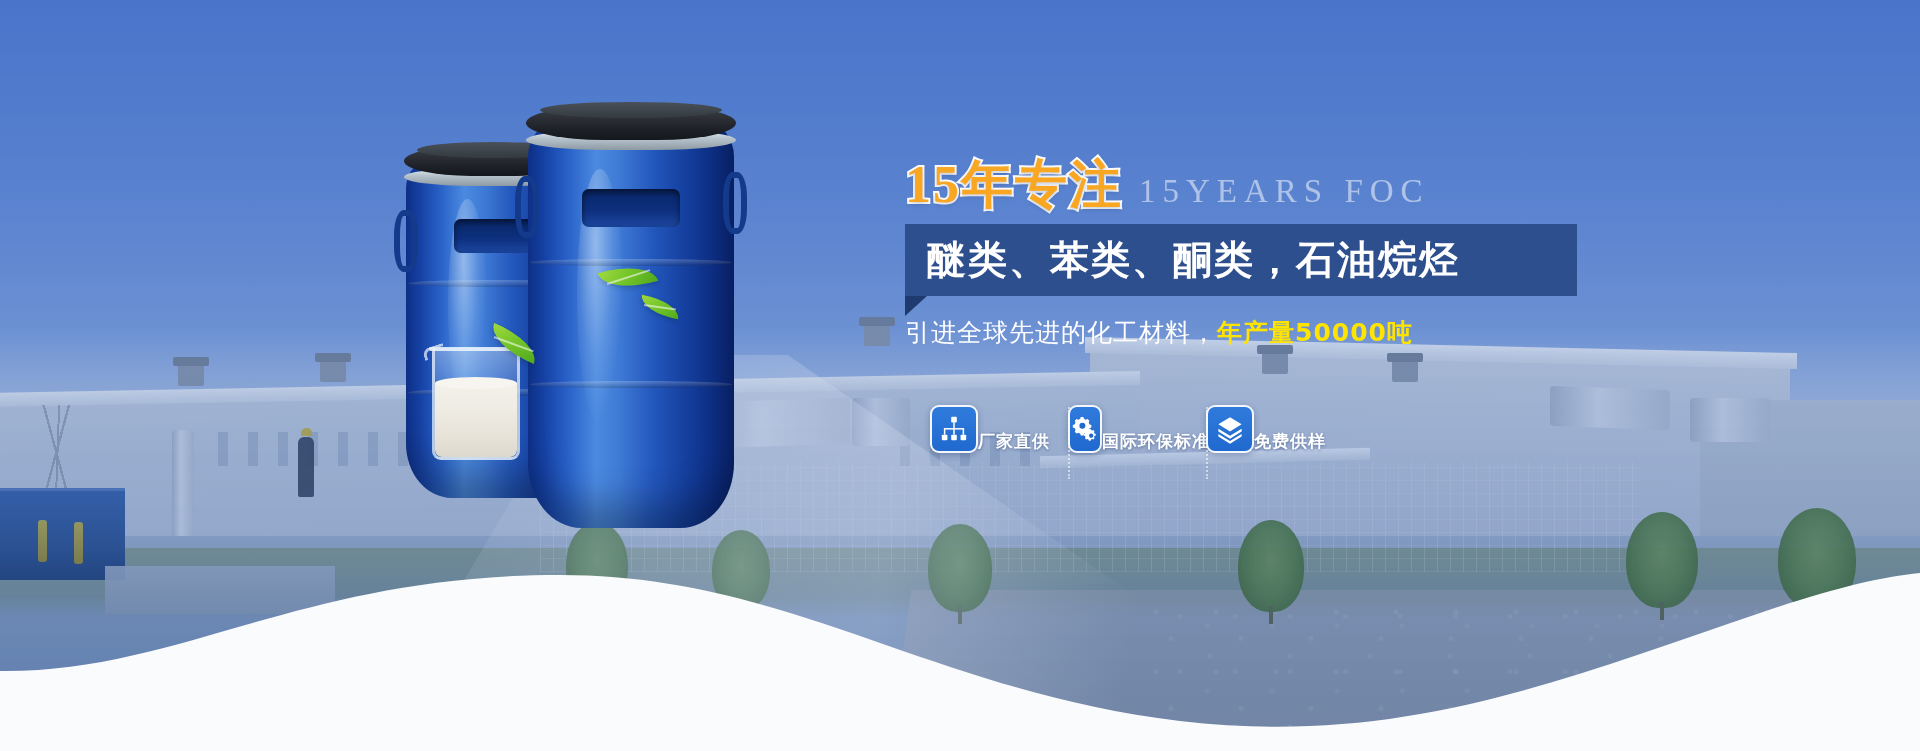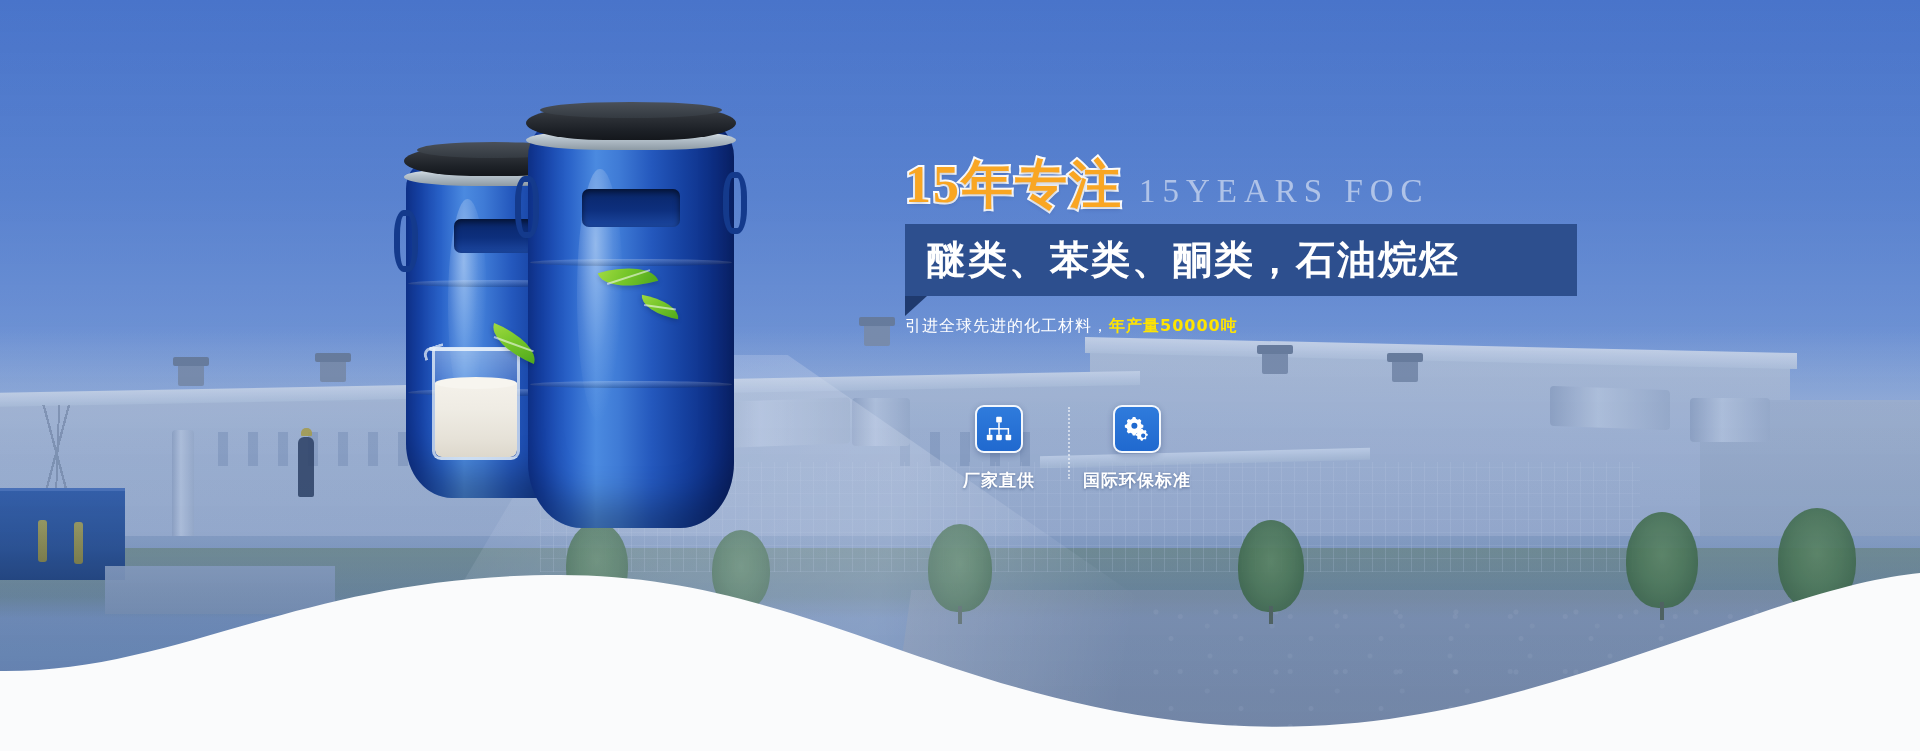--- a/index.html
+++ b/index.html
@@ -308,35 +308,35 @@
   }
   .headline-text{
     position:absolute; left:22px; top:50%; transform:translateY(-50%);
     font-size:39px; font-weight:700; color:#ffffff;
     letter-spacing:2px; white-space:nowrap;
     font-family:"DejaVu Sans","Liberation Sans",sans-serif;
     text-align:right;
   }
 
   .subline{
-    margin-top:20px; font-size:16px; white-space:nowrap;
+    margin-top:20px; font-size:25px; white-space:nowrap;
     font-family:"DejaVu Sans","Liberation Sans",sans-serif;
   }
   .sub-white{ color:#ffffff; letter-spacing:1px; }
   .sub-yellow{ color:#FFE400; font-weight:700; letter-spacing:1px; }
 
   
   .features{
     position:absolute; left:930px; top:405px;
     display:flex; align-items:flex-start;
   }
   .feature{
     position:relative;
     width:138px;
-    display:flex; flex-direction:column; align-items:center;
+    display:flex; align-items:flex-end;
   }
   .feature + .feature::before{
     content:""; position:absolute; left:0; top:2px; width:0; height:72px;
     border-left:2px dotted rgba(255,255,255,.55);
   }
   .feat-icon{
     width:48px; height:48px; border-radius:9px;
     background:linear-gradient(180deg,#2f7bdc 0%,#2069cf 100%);
     border:2px solid rgba(255,255,255,.95);
     display:flex; align-items:center; justify-content:center;
@@ -513,20 +513,30 @@
         <svg viewBox="0 0 32 32" fill="#ffffff" aria-hidden="true">
           <path d="M13.2 3.2l1 2.6c.7.15 1.37.43 1.96.82l2.6-.9 2.3 2.3-.9 2.6c.39.6.67 1.26.82 1.96l2.6 1v3.26l-2.6 1c-.15.7-.43 1.36-.82 1.96l.9 2.6-2.3 2.3-2.6-.9c-.6.39-1.26.67-1.96.82l-1 2.6H9.94l-1-2.6a6.6 6.6 0 0 1-1.96-.82l-2.6.9-2.3-2.3.9-2.6a6.6 6.6 0 0 1-.82-1.96l-2.6-1v-3.26l2.6-1c.15-.7.43-1.36.82-1.96l-.9-2.6 2.3-2.3 2.6.9c.6-.39 1.26-.67 1.96-.82l1-2.6h3.26z" transform="translate(3.4 0.6) scale(0.82)"></path>
           <circle cx="13.2" cy="12.4" r="3.2" fill="#2069CF"></circle>
           <path d="M22.6 17.2l.7 1.8c.48.1.93.3 1.34.56l1.78-.62 1.57 1.57-.62 1.78c.27.41.46.86.56 1.34l1.78.7v2.22l-1.78.7c-.1.48-.29.93-.56 1.34l.62 1.78-1.57 1.57-1.78-.62c-.41.27-.86.46-1.34.56l-.7 1.78h-2.22l-.7-1.78a4.5 4.5 0 0 1-1.34-.56l-1.78.62-1.57-1.57.62-1.78a4.5 4.5 0 0 1-.56-1.34l-1.78-.7v-2.22l1.78-.7c.1-.48.29-.93.56-1.34l-.62-1.78 1.57-1.57 1.78.62c.41-.27.86-.46 1.34-.56l.7-1.78h2.22z" transform="translate(0.4 -1.6) scale(0.78) translate(5 5)"></path>
           <circle cx="22.6" cy="23.2" r="2.3" fill="#2069CF"></circle>
         </svg>
       </div>
       <div class="feat-label">国际环保标准</div>
     </div>
 
+    <div class="feature">
+      <div class="feat-icon">
+        <svg viewBox="0 0 32 32" fill="#ffffff" aria-hidden="true">
+          <path d="M16 3.4L28.4 11 16 18.6 3.6 11 16 3.4z"></path>
+          <path d="M3.6 15.6L16 23.2l12.4-7.6v3.1L16 26.3 3.6 18.7v-3.1z"></path>
+          <path d="M3.6 21.2L16 28.8l12.4-7.6v2.9L16 31.7 3.6 24.1v-2.9z"></path>
+        </svg>
+      </div>
+      <div class="feat-label">免费供样</div>
+    </div>
   </div>
 
   <div class="wave">
     <svg viewBox="0 0 1920 190" preserveAspectRatio="none" aria-hidden="true">
       <path d="M0,110 C180,112 300,14 560,14 C790,14 930,130 1180,160 C1400,186 1560,120 1760,52 C1830,28 1880,16 1920,12 L1920,190 L0,190 Z" fill="#FAFBFC"></path>
     </svg>
   </div>
 
 </div>
 

